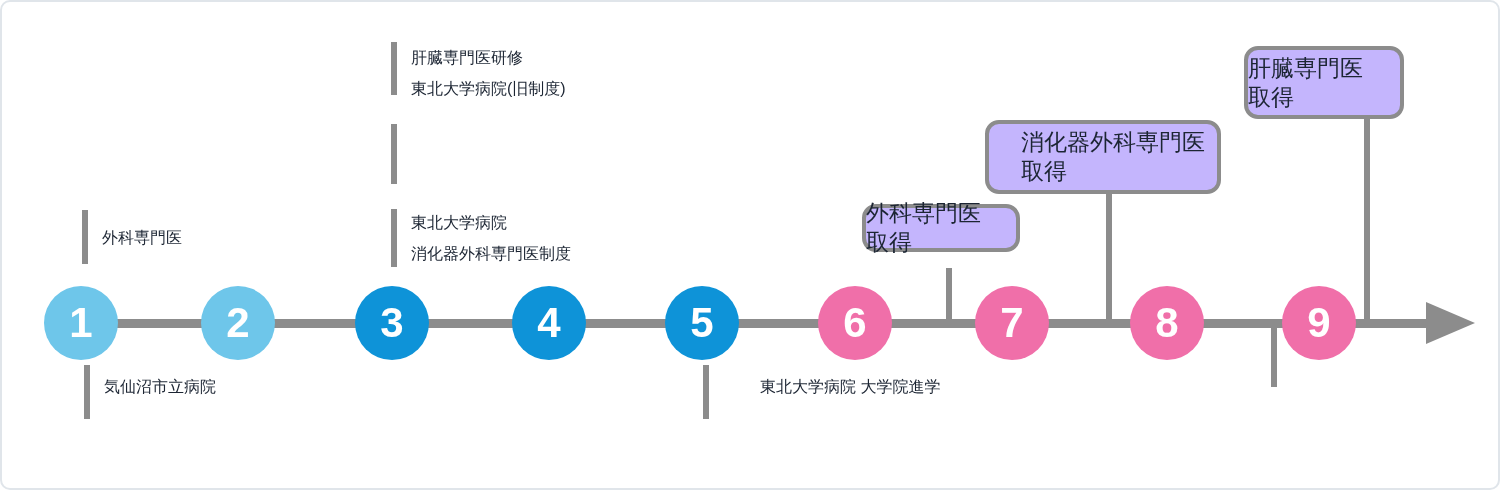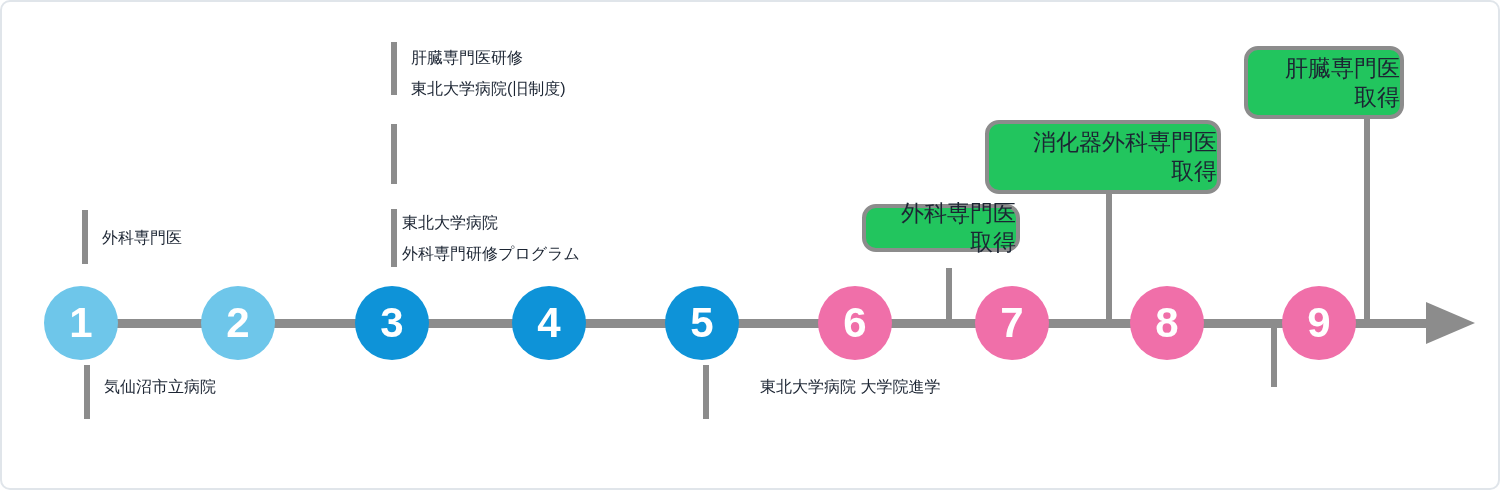--- a/index.html
+++ b/index.html
@@ -57,25 +57,25 @@
   .lbl.bold { font-weight: bold; }
   
   .conn {
     position: absolute; width: 6px;
     background: var(--gray, #8c8c8c);
     z-index: 1;
   }
   
   .callout {
     position: absolute;
-    background: #22c55e;
+    background: #c4b5fd;
     border: 4px solid var(--gray, #8c8c8c);
     border-radius: 14px;
     display: flex; flex-direction: column;
-    align-items: flex-end; justify-content: center;
+    align-items: flex-start; justify-content: center;
     font-size: 23px; line-height: 29px;
     text-align: center; white-space: nowrap;
     color: var(--text, #1c2533);
     z-index: 4;
   }
 </style>
 </head>
 <body>
 
 <div class="card">
@@ -124,34 +124,34 @@
 
   <div class="vbar" style="left:389px; top:40px; height:53px;"></div>
   <div class="lbl" style="left:409px; top:40px;">
     <div>肝臓専門医研修</div>
     <div>東北大学病院(旧制度)</div>
   </div>
 
   <div class="vbar" style="left:389px; top:122px; height:60px;"></div>
 
   <div class="vbar" style="left:389px; top:207px; height:58px;"></div>
-  <div class="lbl" style="left:400px; top:205px;">
+  <div class="lbl" style="left:409px; top:205px;">
     <div>東北大学病院</div>
-    <div>外科専門研修プログラム</div>
+    <div>消化器外科専門医制度</div>
   </div>
 
   <div class="vbar" style="left:701px; top:363px; height:54px;"></div>
   <div class="lbl" style="left:758px; top:369px;">東北大学病院 大学院進学</div>
 
   <div class="callout" style="left:860px; top:202px; width:158px; height:48px;">
     <div>外科専門医</div>
     <div>取得</div>
   </div>
 
-  <div class="callout" style="left:983px; top:118px; width:236px; height:74px;">
+  <div class="callout" style="left:983px; top:118px; width:236px; height:74px;padding-left:32px;">
     <div>消化器外科専門医</div>
     <div>取得</div>
   </div>
 
   <div class="callout" style="left:1242px; top:44px; width:160px; height:73px;">
     <div>肝臓専門医</div>
     <div>取得</div>
   </div>
 
 

